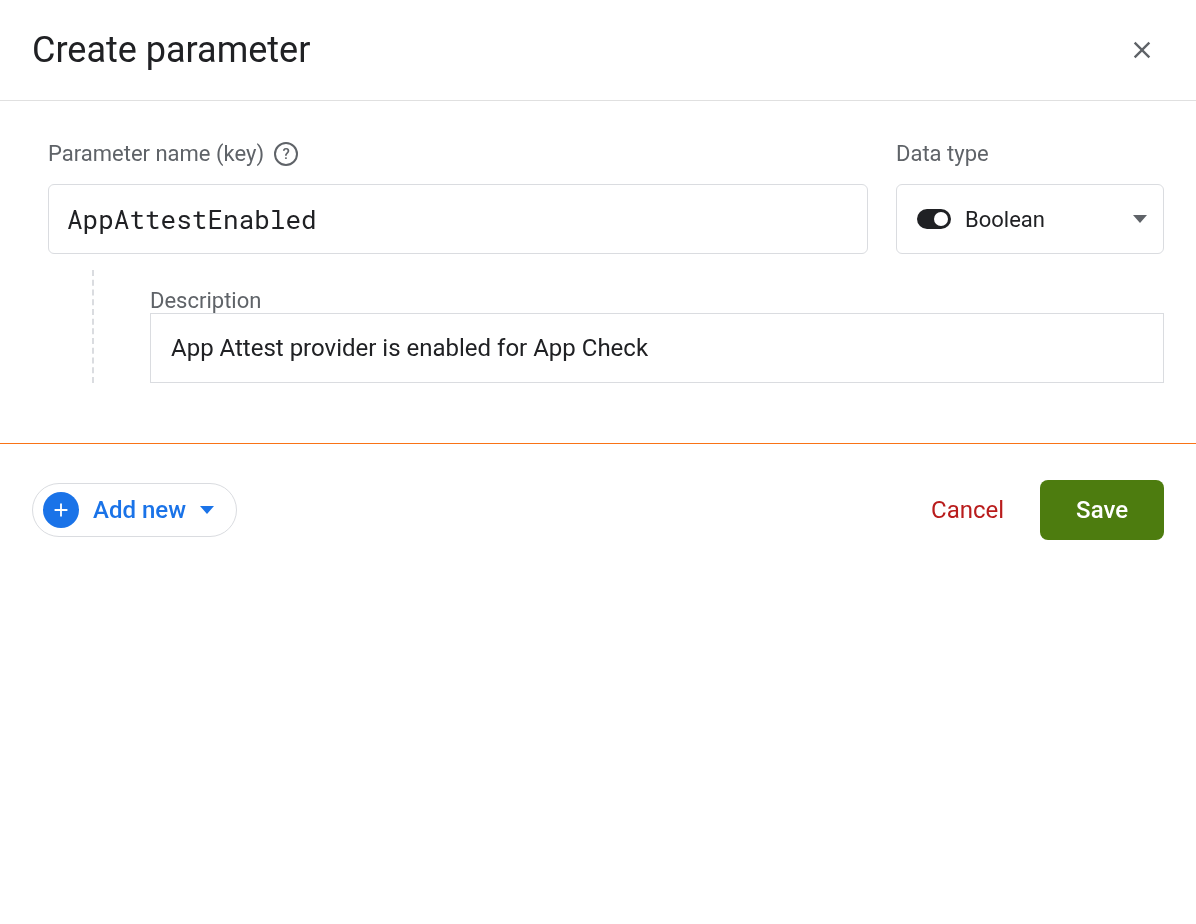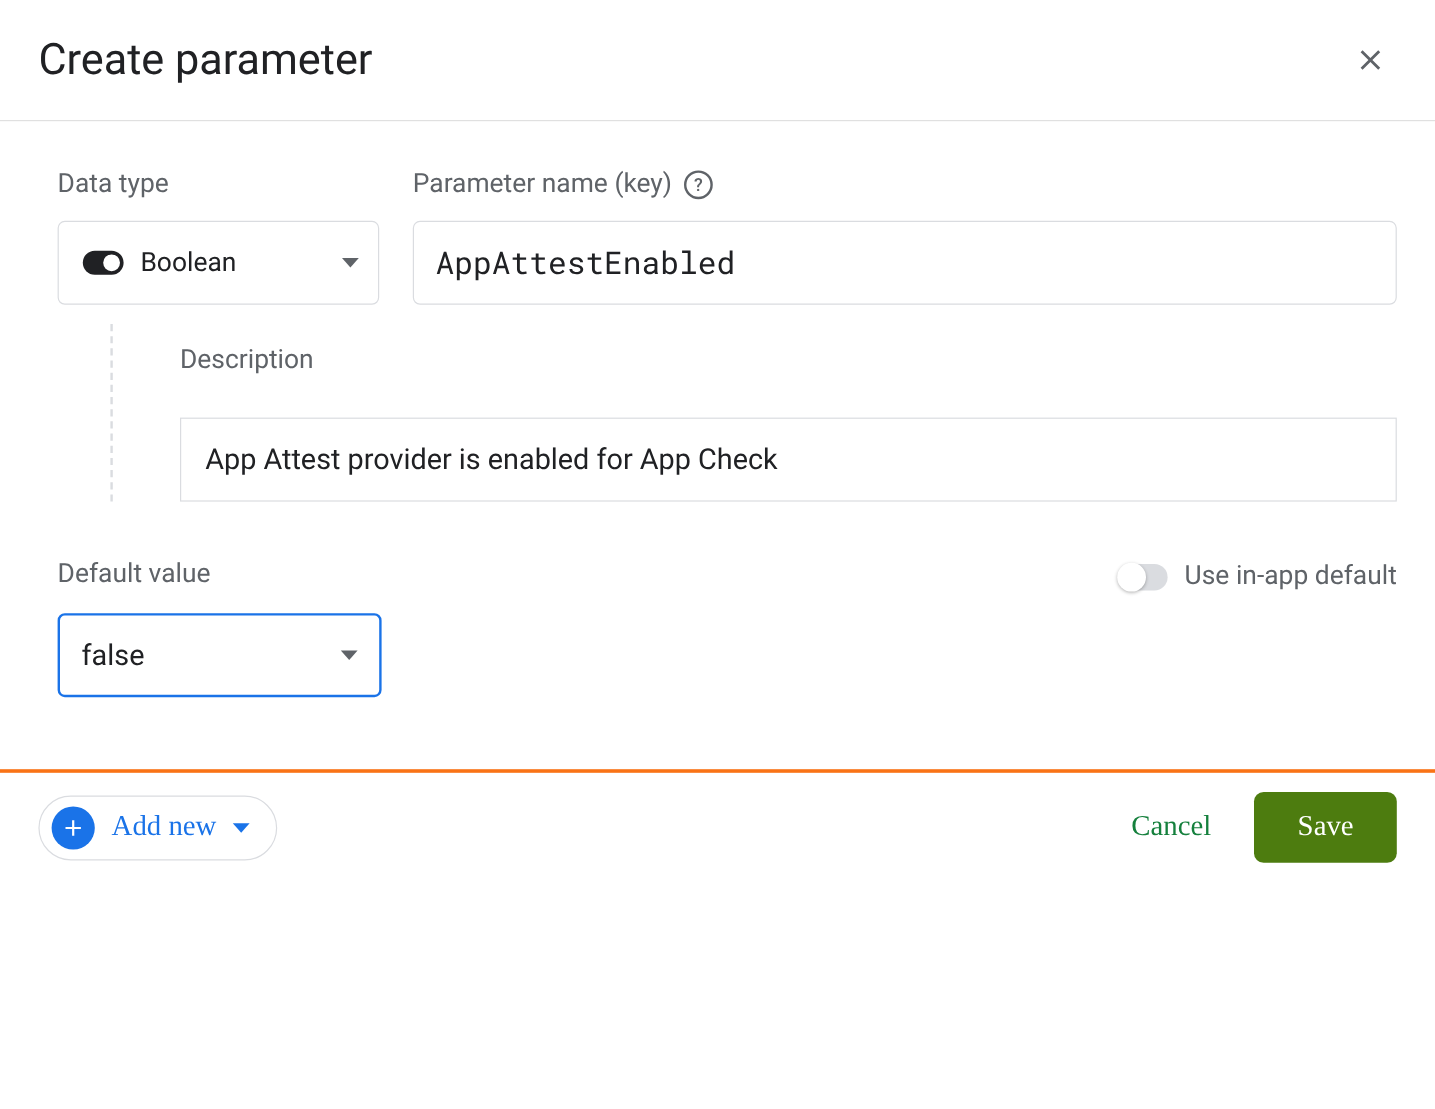--- a/index.html
+++ b/index.html
@@ -125,21 +125,21 @@
     display: flex;
     margin-top: 16px;
   }
   .dashed-line {
     width: 48px;
     border-left: 2px dashed #dadce0;
     margin-left: 44px;
     margin-right: 10px;
   }
   .desc-field { flex: 1; padding-top: 18px; }
-  .desc-field .label { margin-bottom: 35px; display: block; }
+  .desc-field .label { margin-bottom: 0; display: block; }
   .desc-input {
     width: 100%;
     height: 70px;
     border: 1px solid #dadce0;
     border-radius: 0;
     padding: 0 20px;
     font-size: 24px;
     font-family: inherit;
     color: #202124;
     outline: none;
@@ -188,26 +188,25 @@
     position: absolute;
     left: -2px; top: -1px;
     width: 24px; height: 24px;
     background: #fff;
     border-radius: 50%;
     box-shadow: 0 1px 3px rgba(0,0,0,0.3);
   }
   .inapp-text { font-size: 22px; color: #5f6368; }
 
   .footer {
-    border-top: 3px solid #f97316;
-    padding: 16px 32px;
+    border-top: 1px solid #f97316;
+    padding: 36px 32px;
     display: flex;
     align-items: center;
     justify-content: space-between;
-    font-family: Liberation Serif, serif;
   }
   .add-new {
     display: flex;
     align-items: center;
     gap: 14px;
     border: 1px solid #dadce0;
     border-radius: 30px;
     padding: 8px 22px 8px 10px;
     cursor: pointer;
     background: #fff;
@@ -220,21 +219,21 @@
     align-items: center;
     justify-content: center;
   }
   .plus-circle svg { width: 22px; height: 22px; fill: #fff; }
   .add-new-text { font-size: 24px; color: #1a73e8; font-weight: 500; }
   .add-new .dropdown-arrow { border-top-color: #1a73e8; }
 
   .footer-right { display: flex; align-items: center; gap: 36px; }
   .cancel-btn {
     background: none; border: none;
-    font-size: 24px; color: #15803d;
+    font-size: 24px; color: #b91c1c;
     cursor: pointer; font-family: inherit;
   }
   .save-btn {
     background: #4d7c0f;
     color: #fff;
     border: none;
     border-radius: 8px;
     padding: 16px 36px;
     font-size: 24px;
     font-weight: 500;
@@ -252,62 +251,48 @@
     <button class="close-btn">
       <svg viewBox="0 0 24 24">
           <path d="M19 6.41 17.59 5 12 10.59 6.41 5 5 6.41 10.59 12 5 17.59 6.41 19 12 13.41 17.59 19 19 17.59 13.41 12z"></path>
         </svg>
     </button>
   </div>
 
   <div class="body">
 
     <div class="row1">
+      <div class="field field-name">
+        <div class="label-row">
+          <span class="label">Parameter name (key)</span>
+          <span class="help-icon">?</span>
+        </div>
+        <input class="text-input" type="text" value="AppAttestEnabled" style="">
+      </div>
+
       <div class="field field-type">
         <div class="label-row">
           <span class="label">Data type</span>
         </div>
         <div class="select">
           <span class="toggle-graphic"></span>
           <span class="select-text">Boolean</span>
           <span class="dropdown-arrow"></span>
         </div>
       </div>
-
-      <div class="field field-name">
-        <div class="label-row">
-          <span class="label">Parameter name (key)</span>
-          <span class="help-icon">?</span>
-        </div>
-        <input class="text-input" type="text" value="AppAttestEnabled" style="">
-      </div>
     </div>
 
     <div class="indent-wrap">
       <div class="dashed-line"></div>
       <div class="desc-field">
         <span class="label">Description</span>
         <input class="desc-input" type="text" value="App Attest provider is enabled for App Check" style="">
       </div>
     </div>
 
-    <div class="row2">
-      <div class="field">
-        <span class="label">Default value</span>
-        <div class="default-select">
-          <span class="default-select-text">false</span>
-          <span class="dropdown-arrow"></span>
-        </div>
-      </div>
-
-      <div class="inapp">
-        <div class="switch"></div>
-        <span class="inapp-text">Use in-app default</span>
-      </div>
-    </div>
 
   </div>
 
   <div class="footer">
     <div class="add-new">
       <span class="plus-circle">
         <svg viewBox="0 0 24 24">
             <path d="M19 13h-6v6h-2v-6H5v-2h6V5h2v6h6v2z"></path>
           </svg>
       </span>

